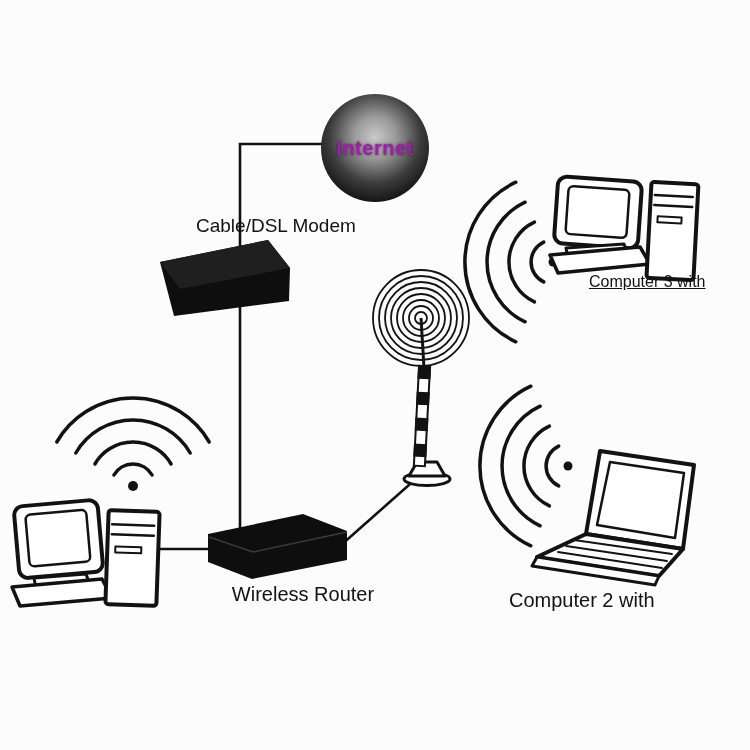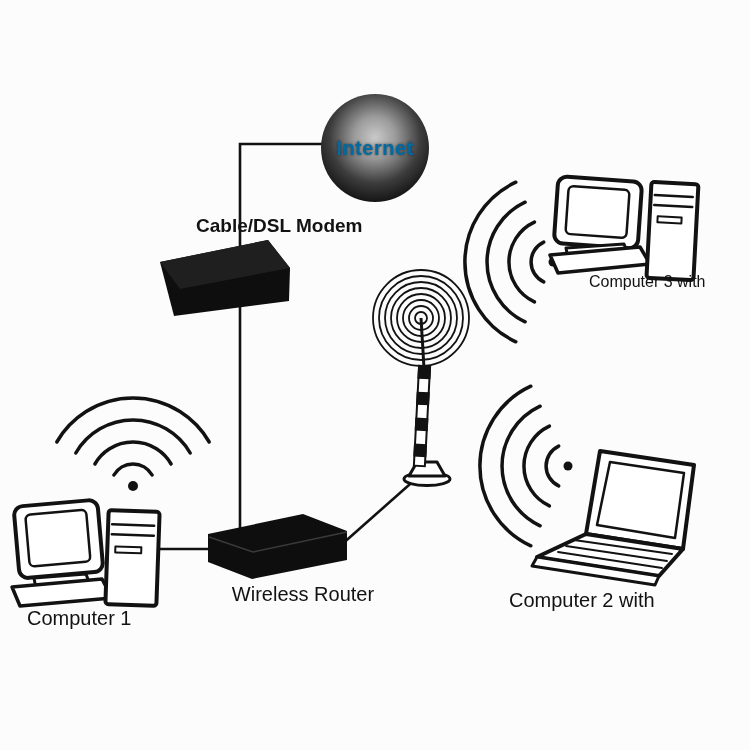--- a/index.html
+++ b/index.html
@@ -21,21 +21,21 @@
     top: 0;
   }
   .label {
     position: absolute;
     color: #121212;
     white-space: nowrap;
     line-height: 1.1;
   }
   .label.centered { transform: translateX(-50%); }
   .internet-label {
-    color: #0369a1;
+    color: #a21caf;
     font-weight: bold;
     font-size: 20px;
     letter-spacing: 0.5px;
     text-shadow: 0 0 3px rgba(0,0,0,0.6);
   }
   .modem-label    { font-size: 19px; }
   .router-label   { font-size: 20px; }
   .c1-label       { font-size: 20px; }
   .c3-label       { font-size: 16px; }
   .c2-label       { font-size: 20px; }
@@ -156,23 +156,22 @@
       <polygon points="586,534 683,549 659,576 537,557" stroke-width="4"></polygon>
       <line x1="574" y1="540" x2="672" y2="554" stroke-width="1.8"></line>
       <line x1="566" y1="546" x2="667" y2="561" stroke-width="1.8"></line>
       <line x1="558" y1="552" x2="662" y2="568" stroke-width="1.8"></line>
       <polygon points="537,557 659,576 655,585 532,566" stroke-width="3"></polygon>
     </g>
   </svg>
 
   <div class="label internet-label centered" style="left:375px; top:137px;">Internet</div>
 
-  <div class="label modem-label" style="left:196px; top:216px;font-weight:bold;">Cable/DSL Modem</div>
+  <div class="label modem-label" style="left:196px; top:216px;">Cable/DSL Modem</div>
 
   <div class="label router-label centered" style="left:303px; top:583px;">Wireless Router</div>
 
-  <div class="label c1-label" style="left:27px; top:607px;">Computer 1</div>
 
-  <div class="label c3-label" style="left:589px; top:273px;">Computer 3 with</div>
+  <div class="label c3-label" style="left:589px; top:273px;text-decoration:underline;">Computer 3 with</div>
 
   <div class="label c2-label" style="left:509px; top:589px;">Computer 2 with</div>
 
 </div>
 
 </body></html>

